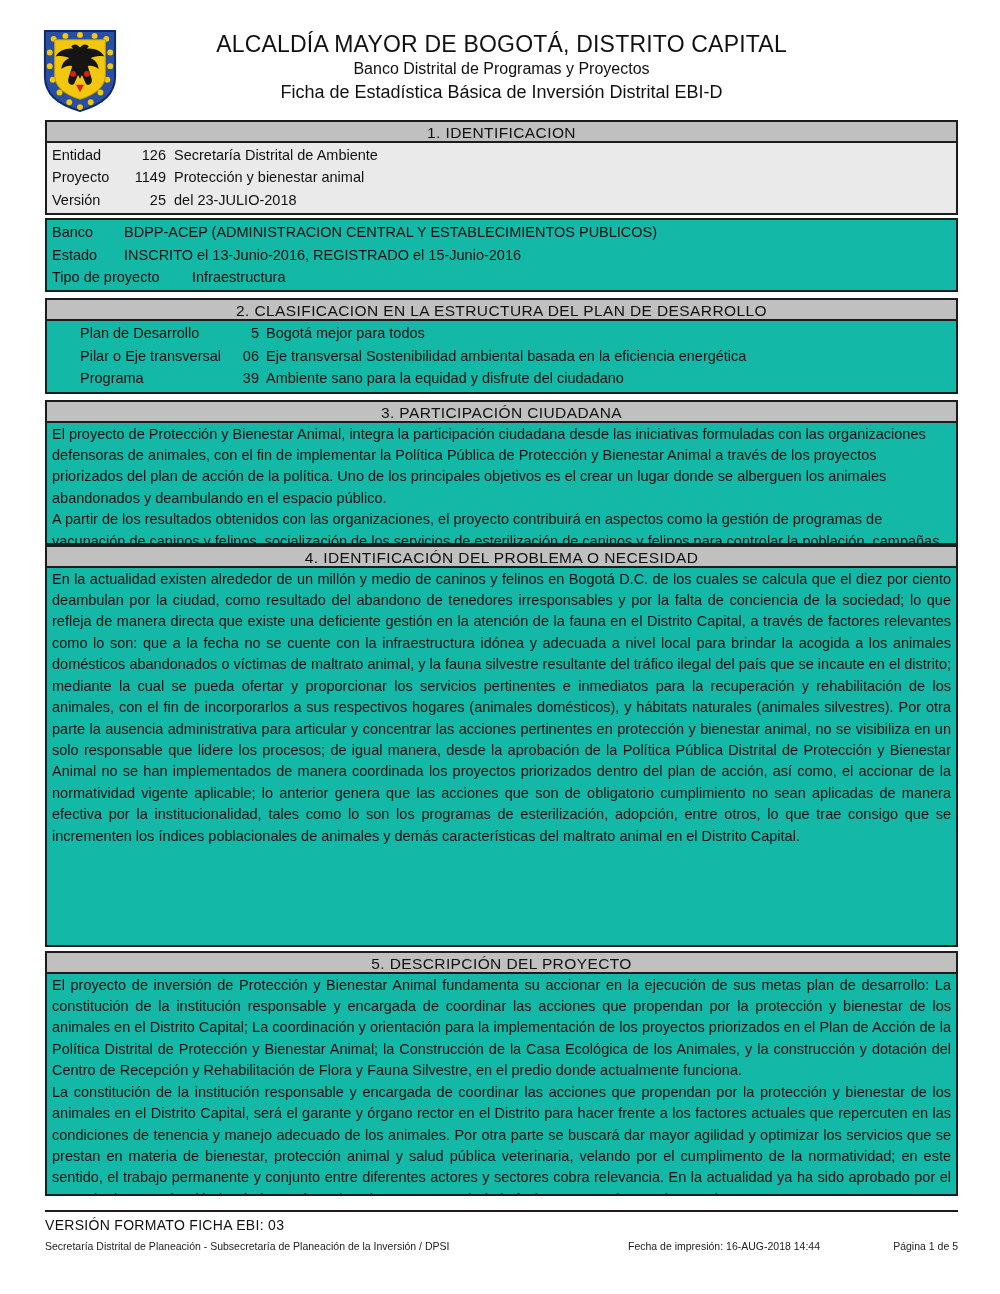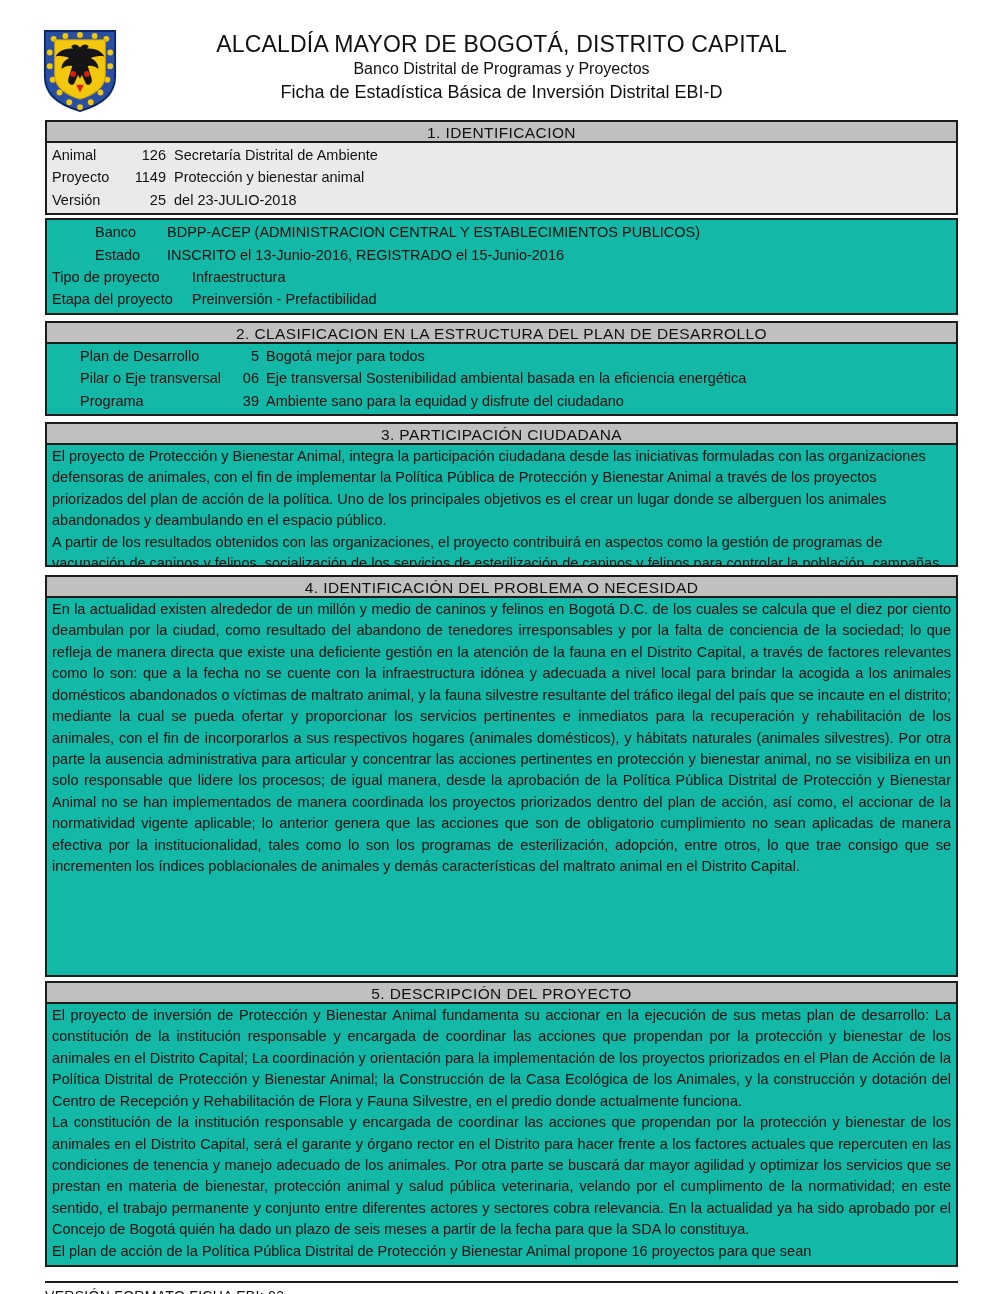--- a/index.html
+++ b/index.html
@@ -18,32 +18,32 @@
   
   .box { border:2px solid #1c1c1c; margin-bottom:6px; background:#14b8a6; }
   .sec-hdr { background:#c0c0c0; border-bottom:2px solid #1c1c1c; text-align:center;
     font-size:15.5px; letter-spacing:0.4px; line-height:21px; height:21px; overflow:hidden; }
   .content { padding:1px 5px 2px 5px; font-size:14.5px; }
   .content.gray { background:#eaeaea; }
   .row { display:flex; line-height:22.4px; align-items:flex-start; }
   .lbl  { flex:0 0 80px; }
   .code { flex:0 0 42px; text-align:right; padding-right:8px; white-space:nowrap; }
   .val  { flex:1 1 auto; }
-  .lbl-b  { flex:0 0 72px;margin-left:43px; }
+  .lbl-b  { flex:0 0 72px; }
   .lbl-b2 { flex:0 0 140px; }
   .lbl-s2 { flex:0 0 152px;margin-left:28px; }
   .code-s2{ flex:0 0 34px; text-align:right; padding-right:7px; }
 
   .para { font-size:14.5px; line-height:21.4px; }
   .just { text-align:justify; }
   .h160 { height:120px; overflow:hidden; }
   .h295 { height:377px; overflow:hidden; }
-  .h286 { height:261px; overflow:hidden; }
+  .h286 { height:220px; overflow:hidden; }
   .mb0 { margin-bottom:14px; }
-  .mb8 { margin-bottom:8px; }
+  .mb8 { margin-bottom:0; }
 
   
   .footer-rule { border:none; border-top:2px solid #1c1c1c; margin:2px 0 4px 0; }
   .footer-version { font-size:14px; letter-spacing:0.3px; line-height:18px; margin-bottom:4px; }
   .footer-cols { display:flex; font-size:10.5px; color:#222; line-height:17px; }
   .f-left { flex:1 1 auto; }
   .f-right { flex:0 0 330px; }
   .f-right .r1 { display:flex; justify-content:space-between; }
 </style>
 </head>
@@ -84,21 +84,21 @@
       <div class="t1">ALCALDÍA MAYOR DE BOGOTÁ, DISTRITO CAPITAL</div>
       <div class="t2">Banco Distrital de Programas y Proyectos</div>
       <div class="t3">Ficha de Estadística Básica de Inversión Distrital EBI-D</div>
     </div>
   </header>
 
   <section class="box" style="margin-bottom:3px;">
     <div class="sec-hdr">1. IDENTIFICACION</div>
     <div class="content gray">
       <div class="row">
-        <span class="lbl">Animal</span>
+        <span class="lbl">Entidad</span>
         <span class="code">126</span>
         <span class="val">Secretaría Distrital de Ambiente</span>
       </div>
       <div class="row">
         <span class="lbl">Proyecto</span>
         <span class="code">1149</span>
         <span class="val">Protección y bienestar animal</span>
       </div>
       <div class="row">
         <span class="lbl">Versión</span>
@@ -114,24 +114,20 @@
         <span class="lbl-b">Banco</span>
         <span class="val">BDPP-ACEP (ADMINISTRACION CENTRAL Y ESTABLECIMIENTOS PUBLICOS)</span>
       </div>
       <div class="row">
         <span class="lbl-b">Estado</span>
         <span class="val">INSCRITO el 13-Junio-2016, REGISTRADO el 15-Junio-2016</span>
       </div>
       <div class="row">
         <span class="lbl-b2">Tipo de proyecto</span>
         <span class="val">Infraestructura</span>
-      </div>
-      <div class="row">
-        <span class="lbl-b2">Etapa del proyecto</span>
-        <span class="val">Preinversión - Prefactibilidad</span>
       </div>
     </div>
   </section>
 
   <section class="box">
     <div class="sec-hdr">2. CLASIFICACION EN LA ESTRUCTURA DEL PLAN DE DESARROLLO</div>
     <div class="content">
       <div class="row">
         <span class="lbl-s2">Plan de Desarrollo</span>
         <span class="code-s2">5</span>

